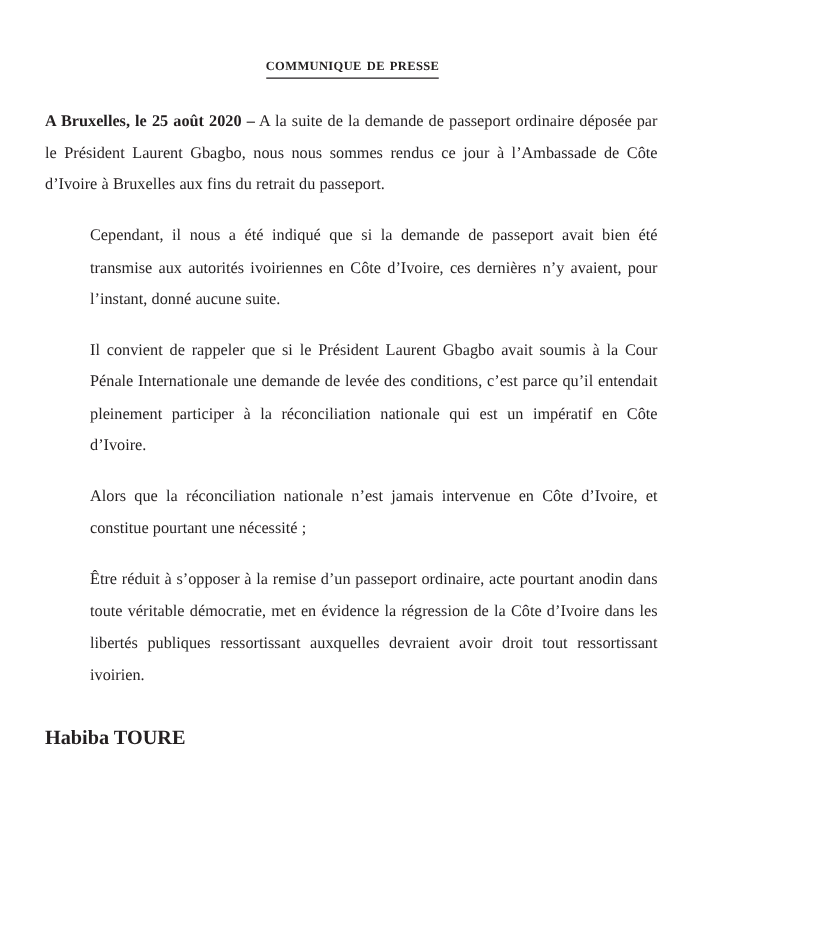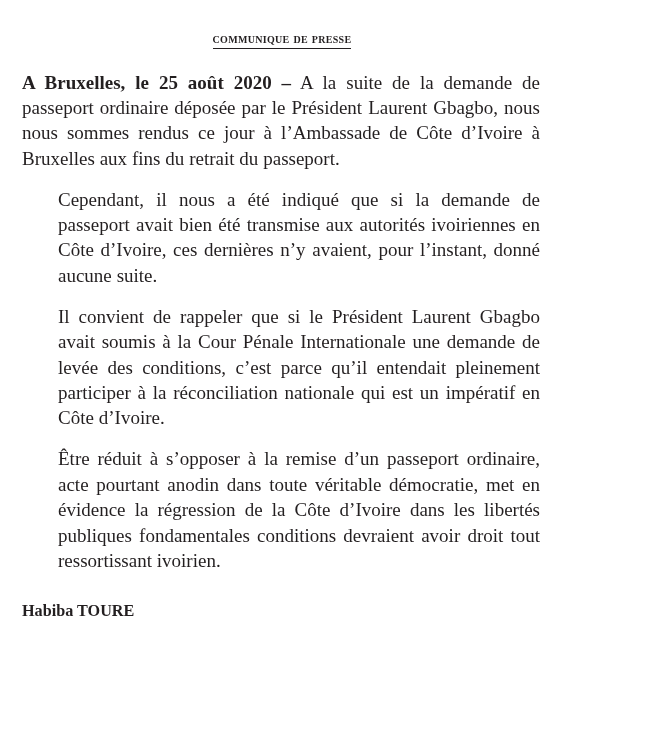--- a/index.html
+++ b/index.html
@@ -13,21 +13,21 @@
     overflow: hidden;
     font-family: "Liberation Serif", "DejaVu Serif", serif;
     color: #231f20;
     -webkit-font-smoothing: antialiased;
   }
   .page {
     position: relative;
     width: 564px;
     height: 746px;
     box-sizing: border-box;
-    padding: 0;
+    padding: 14px;
     background: #ffffff;
   }
   .doc-title {
     text-align: center;
     font-weight: bold;
     font-size: 14.5px;
     letter-spacing: 0.3px;
     margin: 0;
     padding-top: 31px;
     line-height: 1;
@@ -39,21 +39,21 @@
     padding-bottom: 2px;
     display: inline-block;
   }
   .body-block {
     padding: 0 24px 0 22px;
   }
   p.para {
     margin: 0;
     text-align: justify;
     text-justify: inter-word;
-    font-size: 19px;
+    font-size: 13px;
     line-height: 25.4px;
     -webkit-hyphens: none;
     hyphens: none;
     word-spacing: 0.1px;
   }
   p.first-para {
     margin-top: 21px;
   }
   p.para + p.para {
     margin-top: 15.5px;
@@ -83,23 +83,24 @@
 
   <div class="body-block">
 
     <p class="para first-para"><span class="lead">A Bruxelles, le 25 août 2020 –</span><span> A la suite de la demande de passeport ordinaire déposée par le Président Laurent Gbagbo, nous nous sommes rendus ce jour à l’Ambassade de Côte d’Ivoire à Bruxelles aux fins du retrait du passeport.</span></p>
 
     <p class="para">Cependant, il nous a été indiqué que si la demande de passeport avait bien été transmise aux autorités ivoiriennes en Côte d’Ivoire, ces dernières n’y avaient, pour l’instant, donné aucune suite.</p>
 
 
     <p class="para">Il convient de rappeler que si le Président Laurent Gbagbo avait soumis à la Cour Pénale Internationale une demande de levée des conditions, c’est parce qu’il entendait pleinement participer à la réconciliation nationale  qui est un impératif en Côte d’Ivoire.</p>
 
+    <p class="para">Alors que la réconciliation nationale n’est jamais intervenue en Côte d’Ivoire, et constitue pourtant une nécessité ;</p>
 
 
-    <p class="para">Être réduit à s’opposer à la remise d’un passeport ordinaire, acte pourtant anodin dans toute véritable démocratie, met en évidence la régression de la Côte d’Ivoire dans les libertés publiques fondamentales conditions devraient avoir droit tout ressortissant ivoirien.</p>
+    <p class="para">Être réduit à s’opposer à la remise d’un passeport ordinaire, acte pourtant anodin dans toute véritable démocratie, met en évidence la régression de la Côte d’Ivoire dans les libertés publiques ressortissant auxquelles devraient avoir droit tout ressortissant ivoirien.</p>
 
 
   </div>
 
   <div class="signature">
     <p class="sig-line">Habiba TOURE</p>
 
   </div>
 
 </div>

